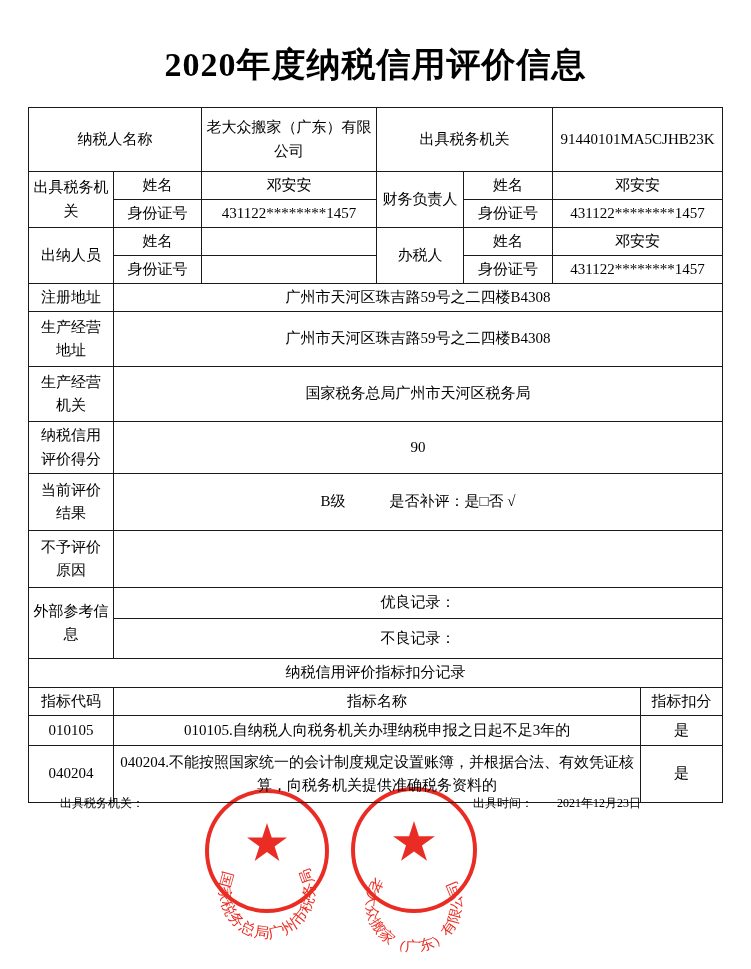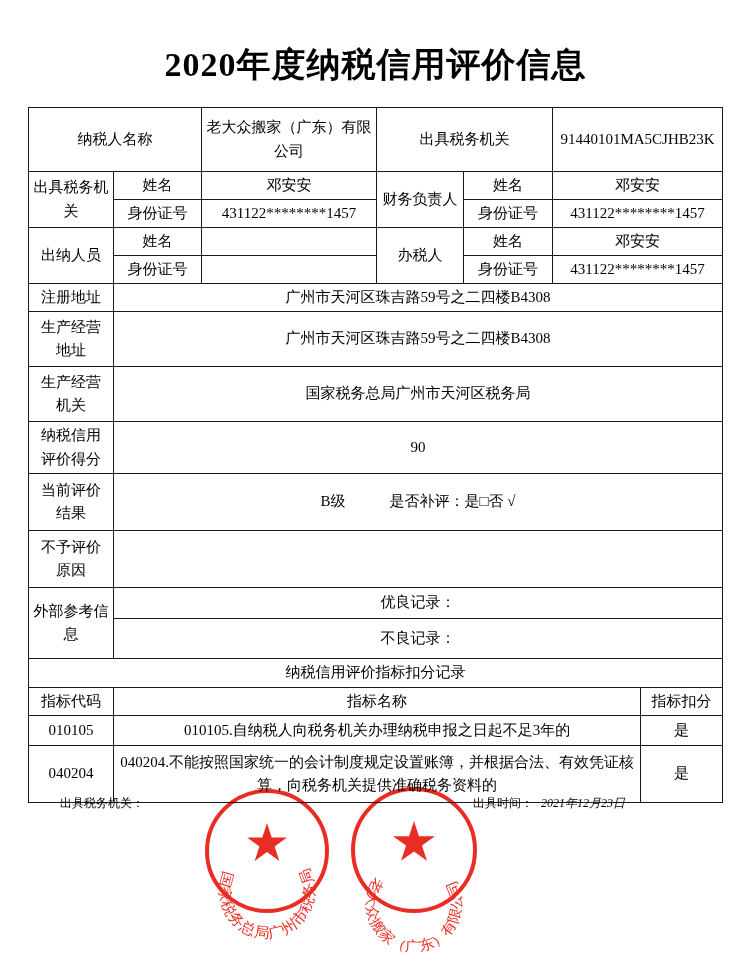--- a/index.html
+++ b/index.html
@@ -11,21 +11,21 @@
              border-collapse:collapse;table-layout:fixed;font-size:15px;line-height:1.55;padding-left:45px;}
   table.form td{border:1px solid #1a1a1a;text-align:center;vertical-align:middle;
                 padding:0 4px;overflow:hidden;}
   td.lbl{white-space:pre-line;}
   td.leftcell{text-align:left;padding-left:3px;}
   td.namecell{padding:0 8px;}
   .grade-gap{display:inline-block;width:44px;}
   .footer-line{position:absolute;left:0;top:795px;width:751px;height:22px;font-size:12px;}
   .issuer-label{position:absolute;left:60px;top:0;}
   .time-group{position:absolute;left:473px;top:0;}
-  .time-value{margin-left:8px;font-style:italic;}
+  .time-value{margin-left:24px;}
   svg.stamp-layer{position:absolute;left:0;top:0;pointer-events:none;
                   mix-blend-mode:multiply;opacity:.9;}
 </style>
 </head>
 <body>
 
 <div class="page">
 
   <div class="doc-title">2020年度纳税信用评价信息</div>
 

